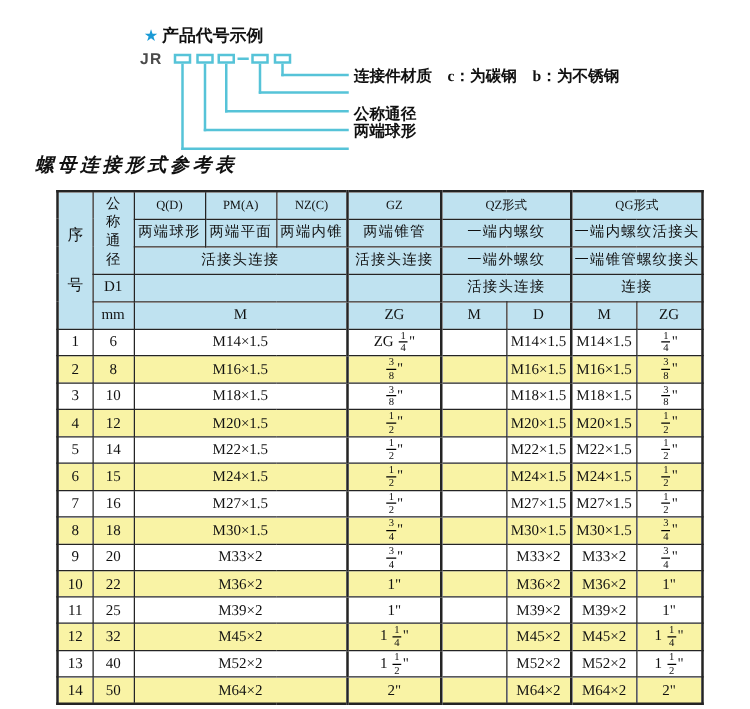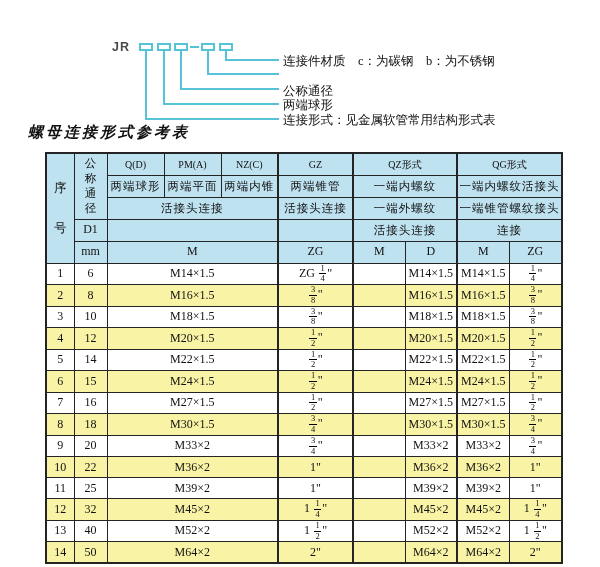--- a/index.html
+++ b/index.html
@@ -19,21 +19,21 @@
       font-family:"Liberation Sans","DejaVu Sans",sans-serif}
   .code-box{top:43px;width:14px;height:8px;border:2px solid var(--accent);background:#fff}
   .b1{left:139px}.b2{left:157px}.b3{left:174px}.b4{left:201px}.b5{left:219px}
   .code-dash{left:190px;top:46px;width:9px;height:0;border-top:2px solid var(--accent)}
   .conn{border-left:2px solid var(--accent);border-bottom:2px solid var(--accent)}
   .conn1{left:145px;top:51px;width:134px;height:69px}
   .conn2{left:163px;top:51px;width:116px;height:54px}
   .conn3{left:180px;top:51px;width:99px;height:39px}
   .conn4{left:207px;top:51px;width:72px;height:24px}
   .conn5{left:225px;top:51px;width:54px;height:10px}
-  .diag-label{left:283px;font-size:12.5px;font-weight:normal;white-space:nowrap;line-height:13px}
+  .diag-label{left:283px;font-size:12.5px;font-weight:bold;white-space:nowrap;line-height:13px}
   .dl1{top:55px}.dl2{top:70px}.dl3{top:85px}.dl4{top:99px}.dl5{top:114px}
 
   
   .table-title{left:28px;top:123px;font-size:15px;font-weight:bold;font-style:italic;
                letter-spacing:3px;white-space:nowrap}
 
   
   table{position:absolute;left:45px;top:152px;width:516px;border-collapse:collapse;
         table-layout:fixed;border:2px solid var(--border)}
   td{border:1px solid var(--border);text-align:center;vertical-align:middle;
@@ -55,39 +55,41 @@
   .frac{display:inline-flex;flex-direction:column;align-items:center;vertical-align:middle;
         font-size:8.5px;line-height:1.15;margin:0 1px}
   .fn{border-bottom:1px solid #000;padding:0 1.5px}
   .fd{padding:0 1px}
 </style>
 </head>
 <body>
 
 <div class="page">
 
+  <div class="abs diag-title">
+    <span class="star">★</span><span>产品代号示例</span>
+  </div>
   <div class="abs jr">JR</div>
 
   <div class="abs code-box b1"></div>
   <div class="abs code-box b2"></div>
   <div class="abs code-box b3"></div>
   <div class="abs code-dash"></div>
   <div class="abs code-box b4"></div>
   <div class="abs code-box b5"></div>
 
   <div class="abs conn conn1"></div>
   <div class="abs conn conn2"></div>
   <div class="abs conn conn3"></div>
   <div class="abs conn conn4"></div>
   <div class="abs conn conn5"></div>
 
   <div class="abs diag-label dl1">连接件材质　c：为碳钢　b：为不锈钢</div>
   <div class="abs diag-label dl3">公称通径</div>
   <div class="abs diag-label dl4">两端球形</div>
-  <div class="abs diag-label dl5">连接形式：见金属软管常用结构形式表</div>
 
   <div class="abs table-title">螺母连接形式参考表</div>
 
   <table>
     <colgroup>
       <col style="width:28px">
         <col style="width:33px">
       <col style="width:57px">
         <col style="width:57px">
         <col style="width:57px">

